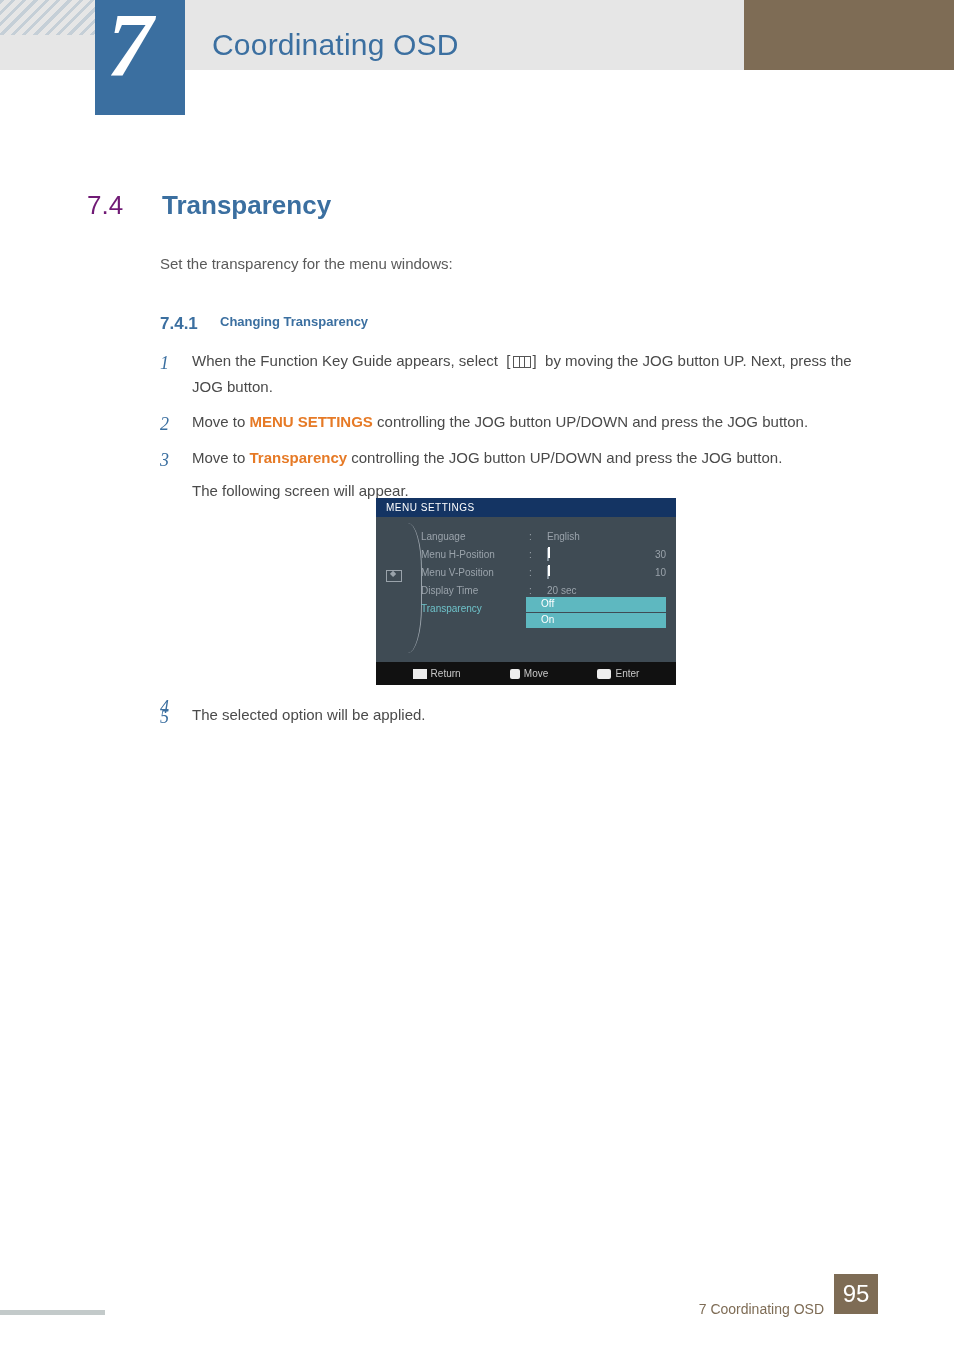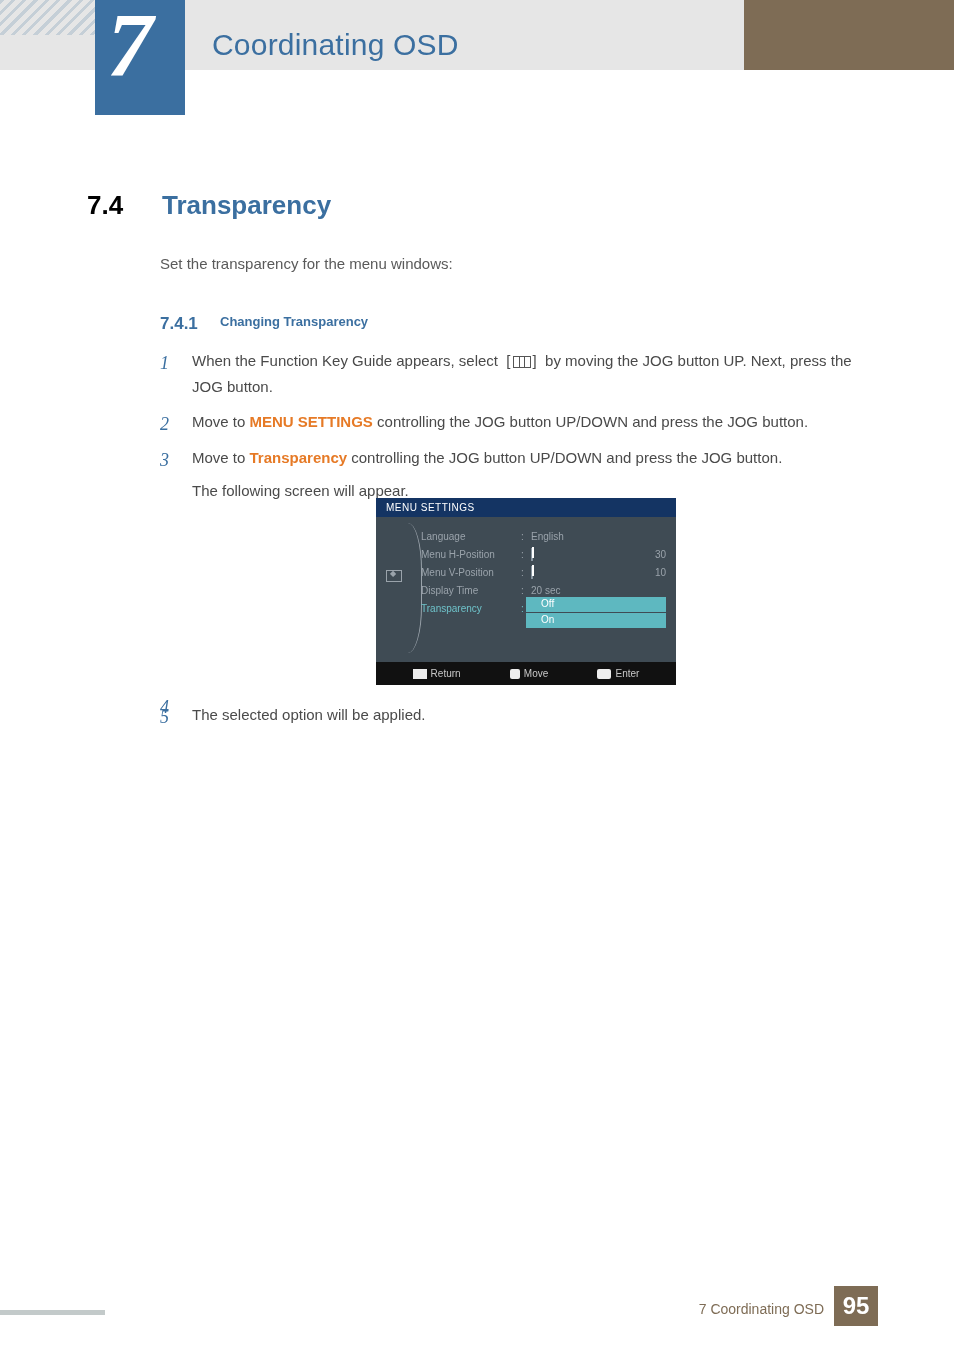--- a/index.html
+++ b/index.html
@@ -46,22 +46,22 @@
     top: 28px;
     left: 212px;
     font-size: 30px;
     color: #3b6fa0;
     letter-spacing: 0.2px;
   }
   .section-no {
     position: absolute;
     left: 87px; top: 190px;
     font-size: 26px;
-    color: #000000;
-    font-weight: bold;
+    color: #701a75;
+    font-weight: normal;
   }
   .section-title {
     position: absolute;
     left: 162px; top: 190px;
     font-size: 26px;
     color: #3b6fa0;
     font-weight: bold;
   }
   .intro {
     position: absolute;
@@ -160,21 +160,21 @@
   }
   .osd-curve {
     position:absolute;
     left: 32px; top: 6px;
     width: 14px; height: 130px;
     border-left: 1px solid #9aa3ab;
     border-radius: 30px 0 0 30px / 100px 0 0 100px;
     transform: scaleX(-1);
   }
   .osd-rows { position: absolute; left: 45px; top: 10px; right: 10px; }
-  .osd-row { display: flex; align-items: center; height: 18px; }
+  .osd-row { display: flex; align-items: center; height: 18px; gap: 8px; }
   .osd-label { width: 100px; }
   .osd-colon { width: 10px; text-align: left; }
   .osd-val { flex: 1; }
   .osd-numval { width: 26px; text-align: right; }
   .osd-bar {
     width: 90px; height: 7px;
     border: 1px solid #8895a0;
     position: relative;
     background: transparent;
   }
@@ -229,26 +229,26 @@
     background: #c3caca;
   }
   .footer-label {
     position: absolute;
     right: 130px; bottom: 33px;
     font-size: 14px;
     color: #7e6c55;
   }
   .footer-pagebox {
     position: absolute;
-    right: 76px; bottom: 24px;
+    right: 76px; bottom: 36px;
     width: 44px; height: 40px;
     background: #7e6c55;
     color: #fff;
     font-size: 24px;
-    font-weight: bold;
+    font-weight: normal;
     display: flex;
     align-items: center;
     justify-content: center;
   }
 </style>
 </head>
 <body>
 
 <div class="top-band"></div>
 <div class="top-band-right"></div>

